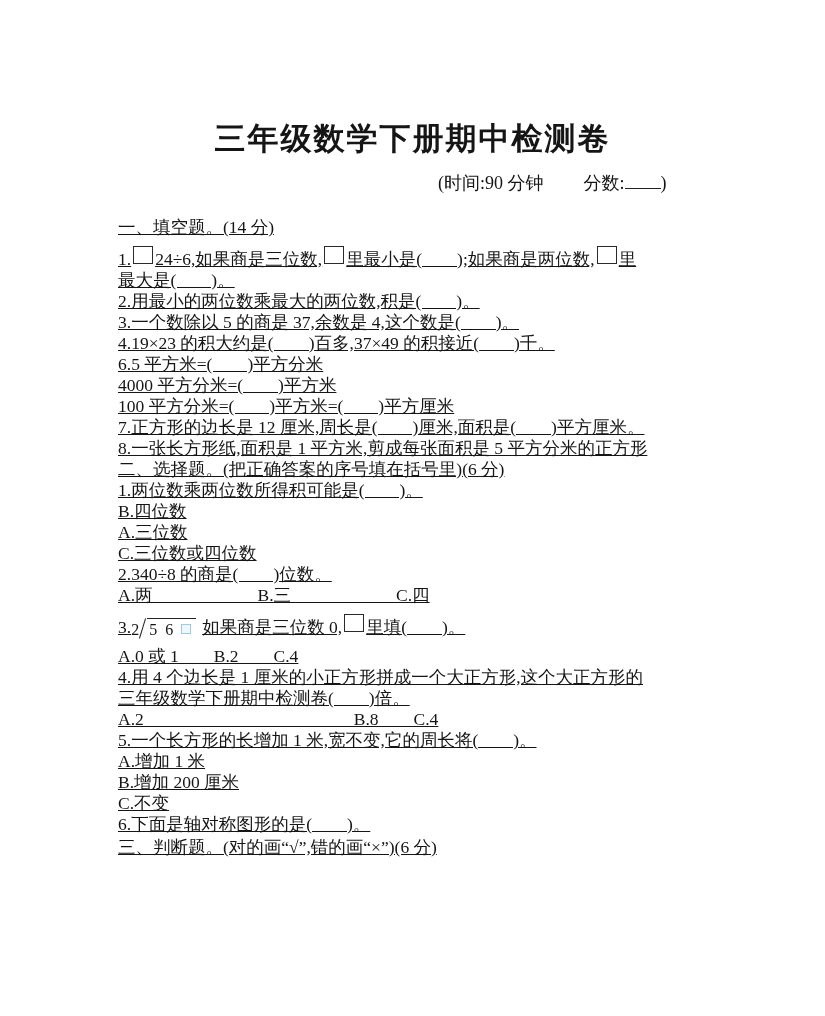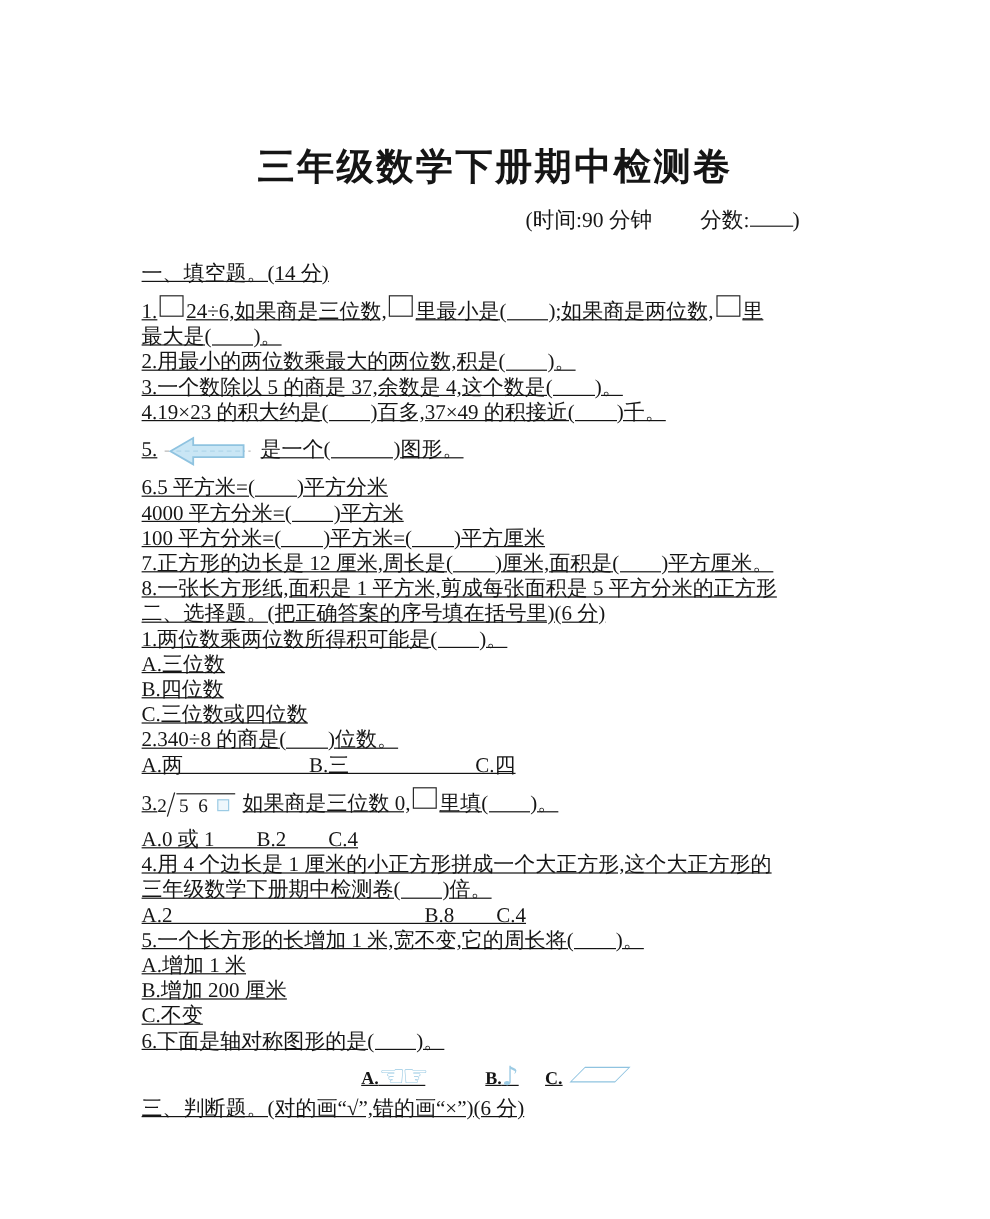--- a/index.html
+++ b/index.html
@@ -90,50 +90,44 @@
   <div class="content">
 
     <p class="line sec-head">一、填空题。(14 分)</p>
 
     <p class="line"><span>1.</span><span class="sqbox"></span><span>24÷6,如果商是三位数,</span><span class="sqbox"></span><span>里最小是(　　);如果商是两位数,</span><span class="sqbox"></span><span>里</span></p>
     <p class="line">最大是(　　)。</p>
     <p class="line">2.用最小的两位数乘最大的两位数,积是(　　)。</p>
     <p class="line">3.一个数除以 5 的商是 37,余数是 4,这个数是(　　)。</p>
     <p class="line">4.19×23 的积大约是(　　)百多,37×49 的积接近(　　)千。</p>
 
-    <p class="line line-arrow"><span>5.</span><svg class="arrow-svg" width="72" height="30" viewBox="0 0 72 30">
-          <line x1="0" y1="15" x2="72" y2="15" stroke="#b9b9b9" stroke-width="1" stroke-dasharray="4,3"></line>
-          <polygon points="5,15 24,4 24,10 66,10 66,20 24,20 24,26" fill="#c9e6f5" stroke="#8fc3e0" stroke-width="1.5"></polygon>
-          <line x1="10" y1="15" x2="64" y2="15" stroke="#b0d6ea" stroke-width="1" stroke-dasharray="4,3"></line>
-        </svg><span>是一个(　　　)图形。</span></p>
 
     <p class="line">6.5 平方米=(　　)平方分米</p>
     <p class="line">4000 平方分米=(　　)平方米</p>
     <p class="line">100 平方分米=(　　)平方米=(　　)平方厘米</p>
     <p class="line">7.正方形的边长是 12 厘米,周长是(　　)厘米,面积是(　　)平方厘米。</p>
     <p class="line">8.一张长方形纸,面积是 1 平方米,剪成每张面积是 5 平方分米的正方形</p>
 
     <p class="line sec-head-2">二、选择题。(把正确答案的序号填在括号里)(6 分)</p>
     <p class="line">1.两位数乘两位数所得积可能是(　　)。</p>
+    <p class="line">B.四位数</p>
     <p class="line">A.三位数</p>
-    <p class="line">B.四位数</p>
     <p class="line">C.三位数或四位数</p>
     <p class="line">2.340÷8 的商是(　　)位数。</p>
     <p class="line">A.两　　　　　　B.三　　　　　　C.四</p>
 
     <p class="line line-div"><span>3.</span><span class="ld-wrap"><span class="ld-divisor">2</span><span class="ld-slash"></span><span class="ld-dividend"><span>5 6</span> <span class="bluebox"></span></span></span><span>如果商是三位数 0,</span><span class="sqbox"></span><span>里填(　　)。</span></p>
 
     <p class="line">A.0 或 1　　B.2　　C.4</p>
     <p class="line">4.用 4 个边长是 1 厘米的小正方形拼成一个大正方形,这个大正方形的</p>
     <p class="line">三年级数学下册期中检测卷(　　)倍。</p>
     <p class="line">A.2　　　　　　　　　　　　B.8　　C.4</p>
     <p class="line">5.一个长方形的长增加 1 米,宽不变,它的周长将(　　)。</p>
     <p class="line">A.增加 1 米</p>
     <p class="line">B.增加 200 厘米</p>
     <p class="line">C.不变</p>
     <p class="line">6.下面是轴对称图形的是(　　)。</p>
 
-    <p class="line img-row"><span class="img-label">A.</span><span class="hands">☜☞</span><span class="gap-b"></span><span class="img-label">B.</span><span class="note">♪</span><span class="gap-c"></span><span class="img-label">C.</span><span class="pgram"></span></p>
 
     <p class="line s3-head">三、判断题。(对的画“√”,错的画“×”)(6 分)</p>
 
   </div>
 </div>
 
 </body></html>

